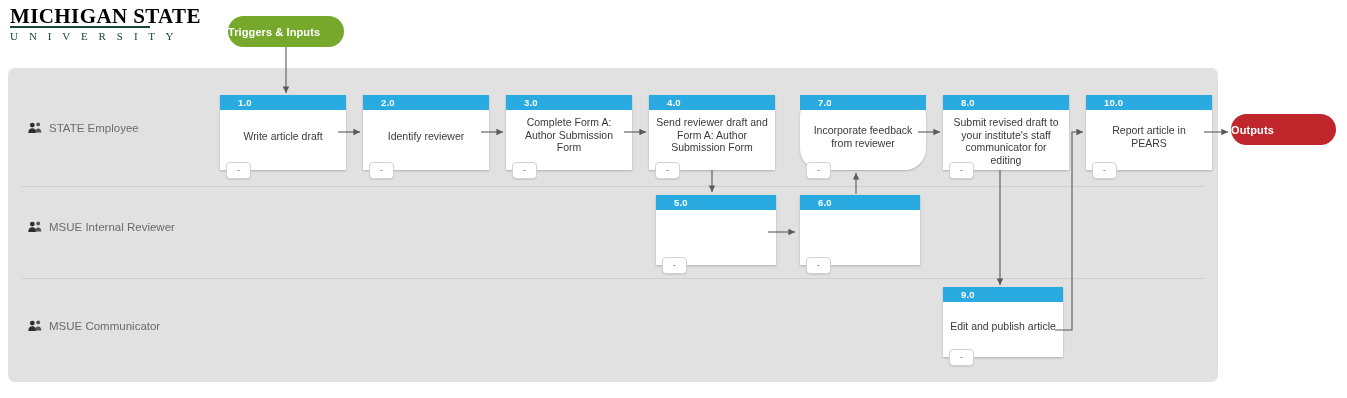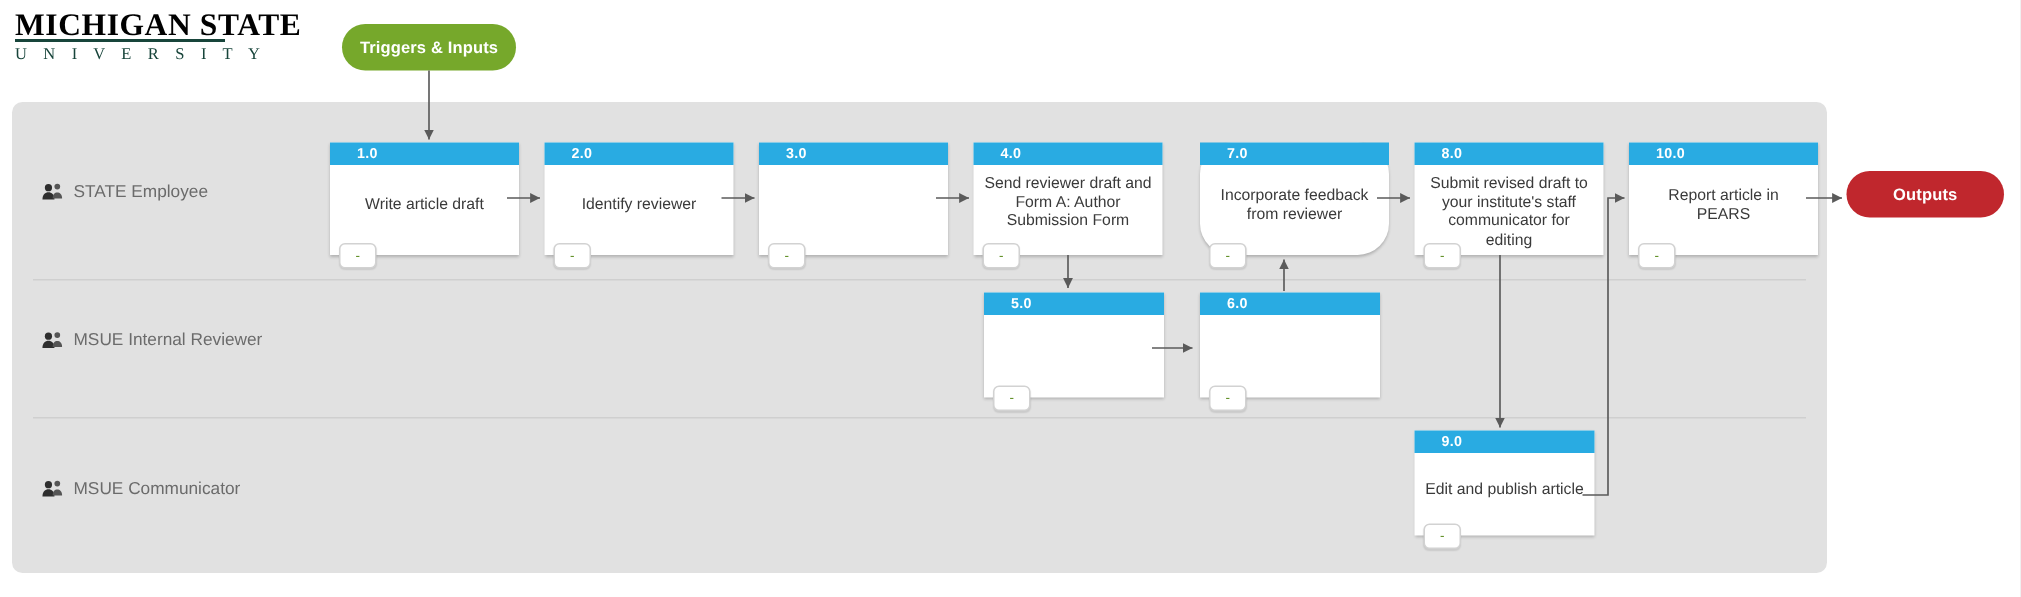--- a/index.html
+++ b/index.html
@@ -20,21 +20,21 @@
   }
   #msu-logo .l2{
     font-family:"Liberation Serif", serif;
     font-size:11px;font-weight:400;color:#18453B;
     letter-spacing:4.1px;line-height:15px;white-space:nowrap;
     padding-top:1px;
   }
 
   
   .pill{
-    position:absolute;display:flex;align-items:center;justify-content:center;
+    position:absolute;display:flex;align-items:center;
     color:#ffffff;font-size:11px;font-weight:700;border-radius:999px;
     letter-spacing:.1px;white-space:nowrap;
   }
   #trigger-pill{left:228px;top:16px;width:116px;height:31px;background:#76A82B;}
   #outputs-pill{left:1231px;top:114px;width:105px;height:31px;background:#C0272D;}
 
   
   #lane-panel{
     position:absolute;left:8px;top:68px;width:1210px;height:314px;
     background:#E1E1E1;border-radius:7px;
@@ -136,20 +136,21 @@
   </div>
 
   <div class="card" style="left:355px;top:27px;width:126px;height:75px;">
     <div class="hdr">2.0</div>
     <div class="body">Identify reviewer</div>
     <div class="badge">-</div>
   </div>
 
   <div class="card top-text" style="left:498px;top:27px;width:126px;height:75px;">
     <div class="hdr">3.0</div>
+    <div class="body">Complete Form A: Author Submission Form</div>
     <div class="badge">-</div>
   </div>
 
   <div class="card top-text" style="left:641px;top:27px;width:126px;height:75px;">
     <div class="hdr">4.0</div>
     <div class="body">Send reviewer draft and Form A: Author Submission Form</div>
     <div class="badge">-</div>
   </div>
 
   <div class="card" style="left:792px;top:27px;width:126px;height:75px;border-radius:21px;">

